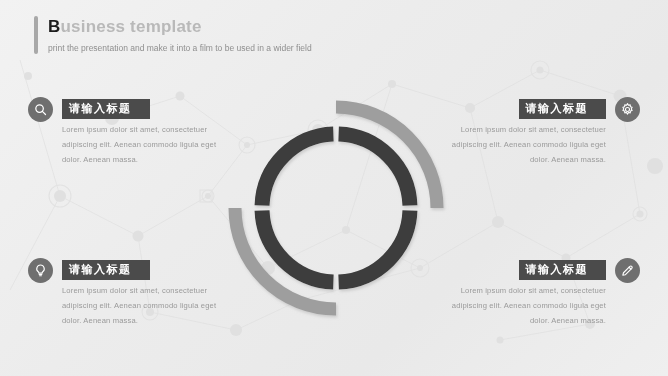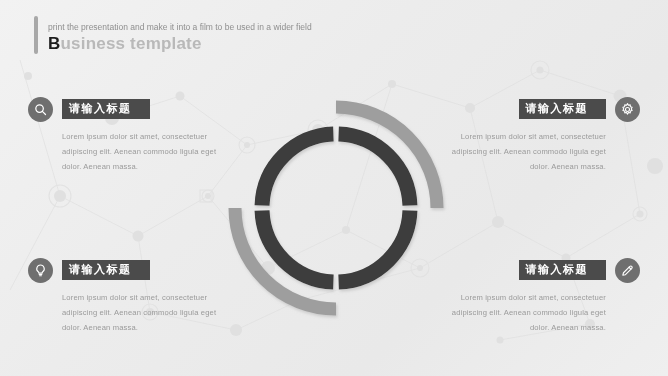--- a/index.html
+++ b/index.html
@@ -98,21 +98,20 @@
     padding: 3px 18px 4px 7px;
     line-height: 13px;
     margin-left: 9px;
     white-space: nowrap;
   }
   .block.right .title-badge {
     margin-left: 0;
     margin-right: 9px;
   }
   .block-body {
-    margin-top: 7px;
     font-size: 7.6px;
     line-height: 15px;
     color: #9a9a9a;
     letter-spacing: .15px;
   }
   .block.left .block-body {
     padding-left: 34px;
     text-align: left;
   }
   .block.right .block-body {
@@ -187,22 +186,22 @@
       <circle cx="60" cy="196" r="11"></circle>
       <circle cx="640" cy="214" r="7"></circle>
       <circle cx="208" cy="196" r="6"></circle>
       <rect x="200" y="190" width="12" height="12"></rect>
     </g>
   </svg>
 
   <div id="header">
     <div id="header-bar"></div>
     <div id="header-text">
+      <div id="page-title"><span class="cap">B</span><span>usiness template</span></div>
       <div id="page-subtitle">print the presentation and make it into a film to be used in a wider field</div>
-      <div id="page-title"><span class="cap">B</span><span>usiness template</span></div>
     </div>
   </div>
 
   <div class="block left" id="block-tl">
     <div class="block-head">
       <span class="icon-circle">
         <svg width="15" height="15" viewBox="0 0 24 24" fill="none" stroke="#ffffff" stroke-width="2" stroke-linecap="round">
           <circle cx="10.5" cy="10.5" r="6"></circle>
           <line x1="15" y1="15" x2="20" y2="20"></line>
         </svg>

